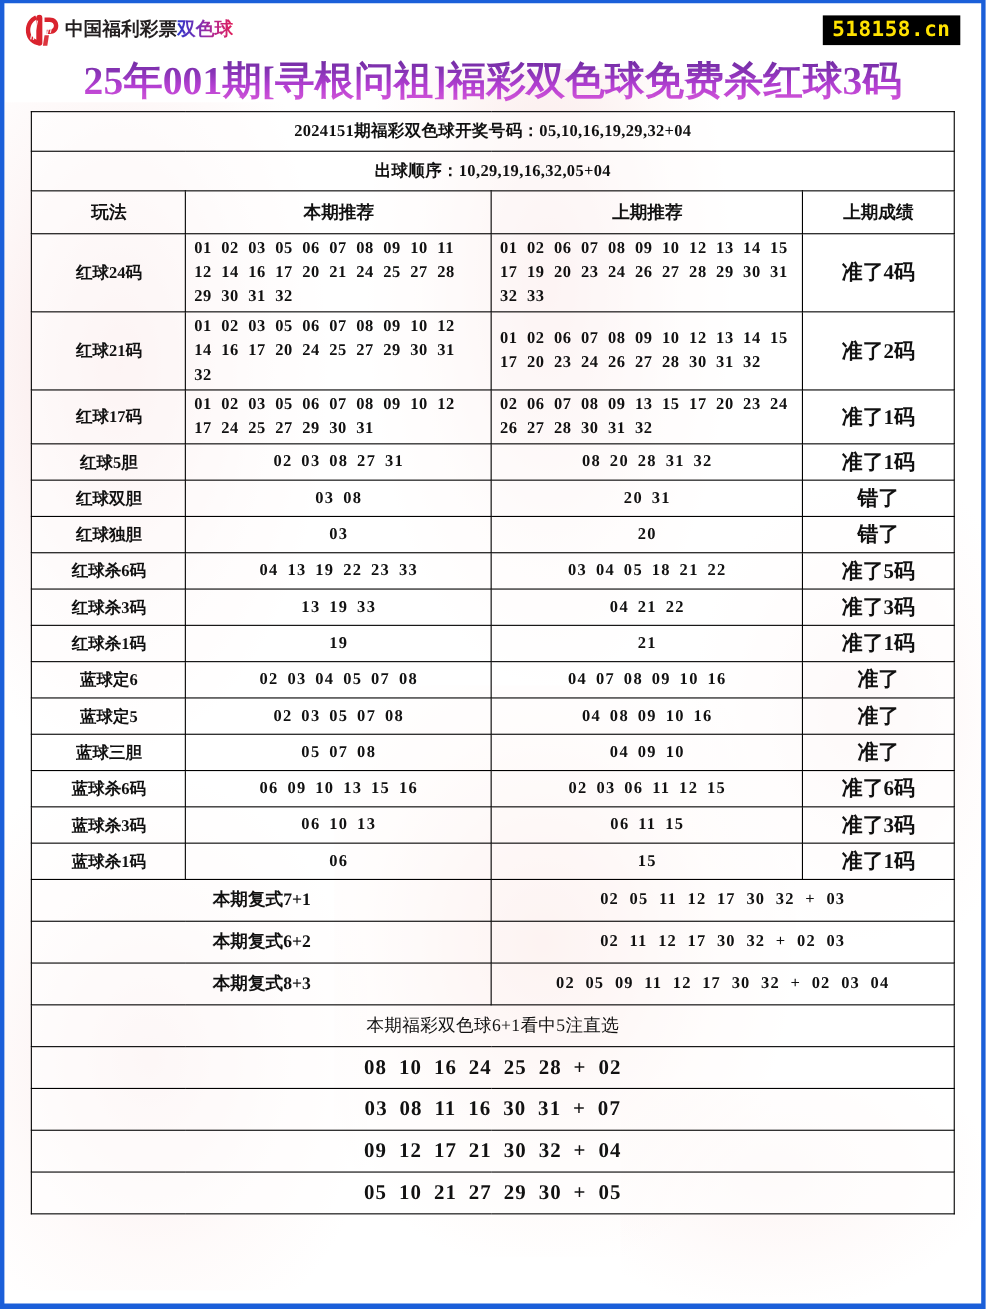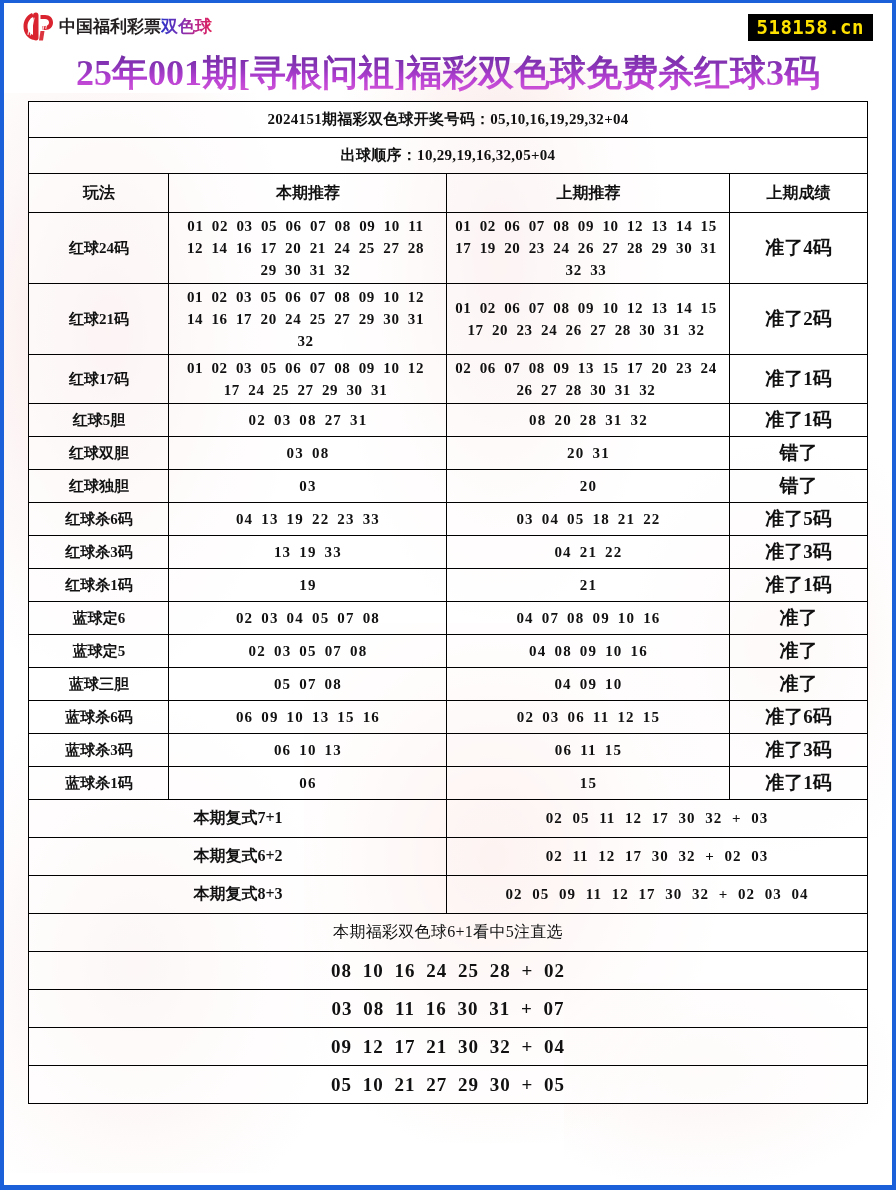--- a/index.html
+++ b/index.html
@@ -35,21 +35,21 @@
        background:radial-gradient(ellipse at 55% 50%, rgba(236,180,180,.18) 0%, rgba(250,220,218,.08) 52%, rgba(255,255,255,0) 78%);}
   .wm6{left:560px;top:980px;width:340px;height:210px;
        background:radial-gradient(ellipse at 40% 40%, rgba(240,190,185,.16) 0%, rgba(255,255,255,0) 70%);}
 
   .content{position:relative;z-index:2;}
 
   
   .topbar{position:relative;height:48px;}
   .logo{
     position:absolute;left:19px;top:9px;
-    display:flex;height:30px;
+    display:flex;align-items:center;height:30px;
   }
   .logo-mark{
     width:31px;height:29px;margin-right:5px;flex:0 0 auto;
   }
   .logo-text{
     font-family:"DejaVu Sans","Liberation Sans",sans-serif;
     font-size:17px;font-weight:bold;letter-spacing:0px;
     color:#231f20;line-height:29px;white-space:nowrap;
   }
   .logo-text .cz{
@@ -110,21 +110,21 @@
   td.play{
     font-size:15px;font-weight:bold;white-space:nowrap;
   }
   td.nums{
     font-size:15px;font-weight:bold;
     letter-spacing:1.2px;
     line-height:22px;
     word-spacing:3px;
   }
   td.nums.wrapnums{
-    text-align:center;padding-left:7px;padding-right:12px;
+    text-align:left;padding-left:7px;padding-right:12px;
     letter-spacing:.6px;word-spacing:4px;
   }
   td.score{
     font-size:19px;font-weight:bold;white-space:nowrap;
   }
   td.fs-label{
     font-size:16px;font-weight:bold;height:33px;
   }
   td.fs-nums{
     font-size:15px;font-weight:bold;letter-spacing:1px;word-spacing:5px;height:33px;

